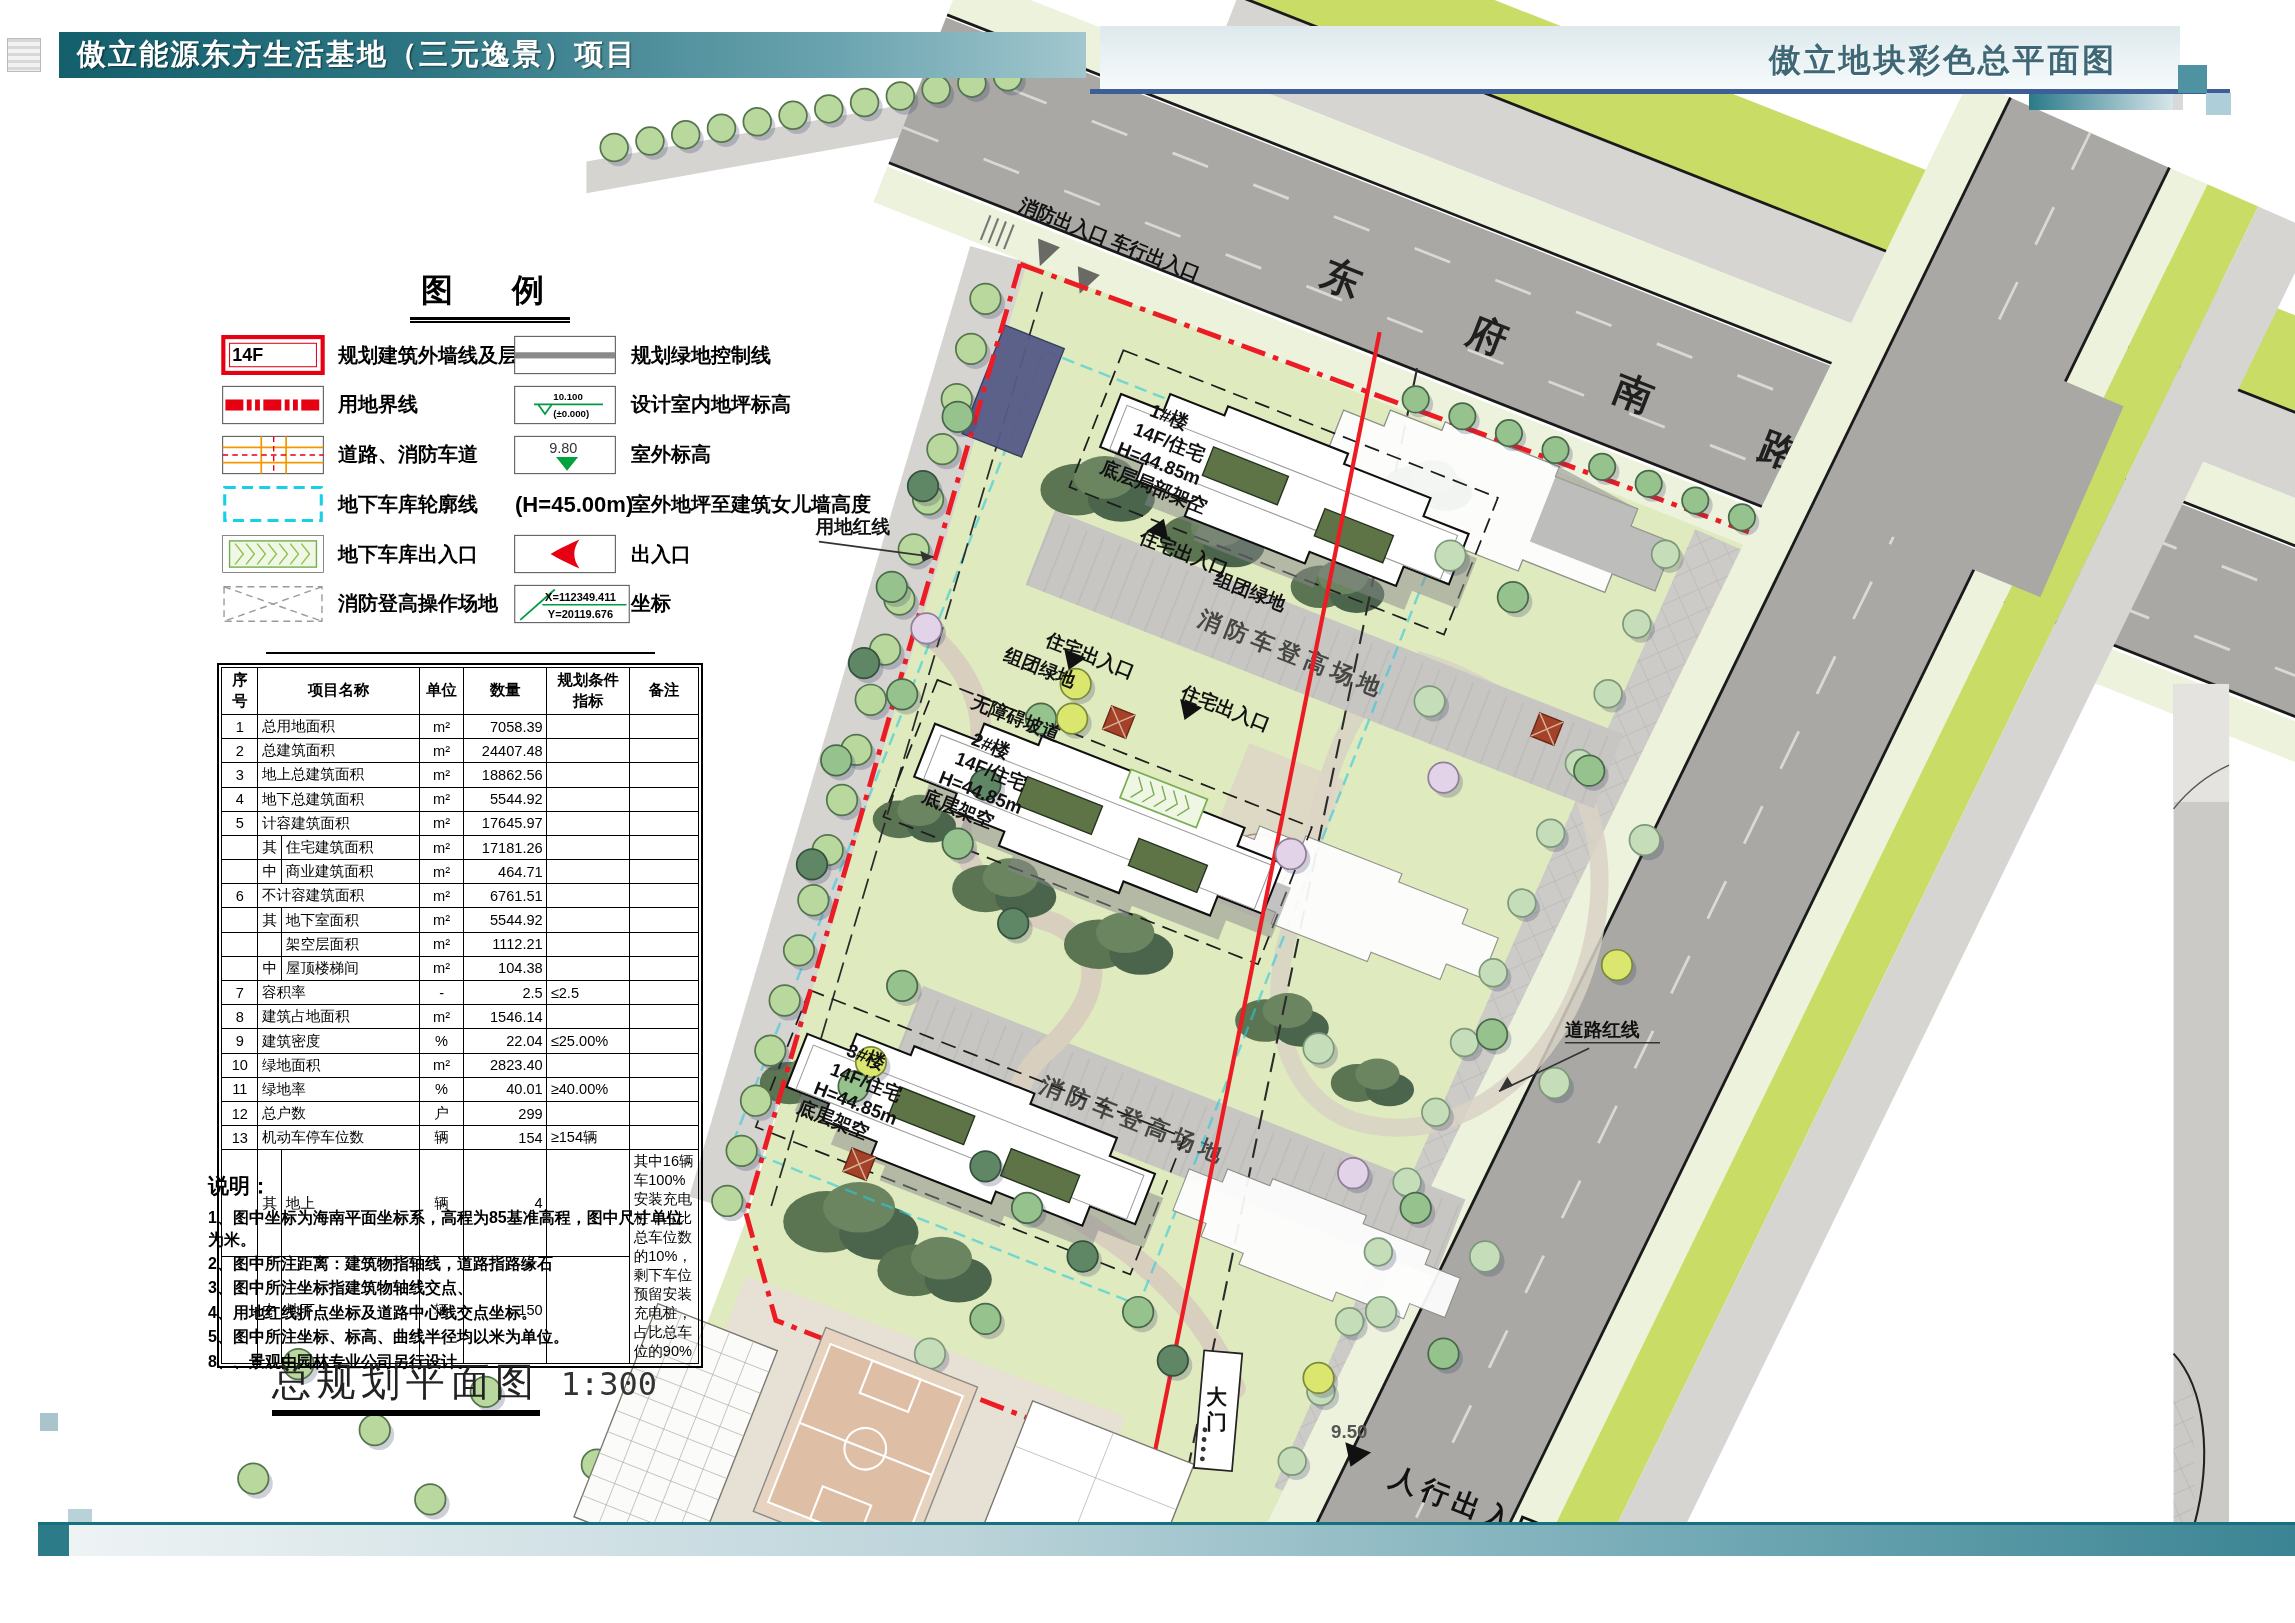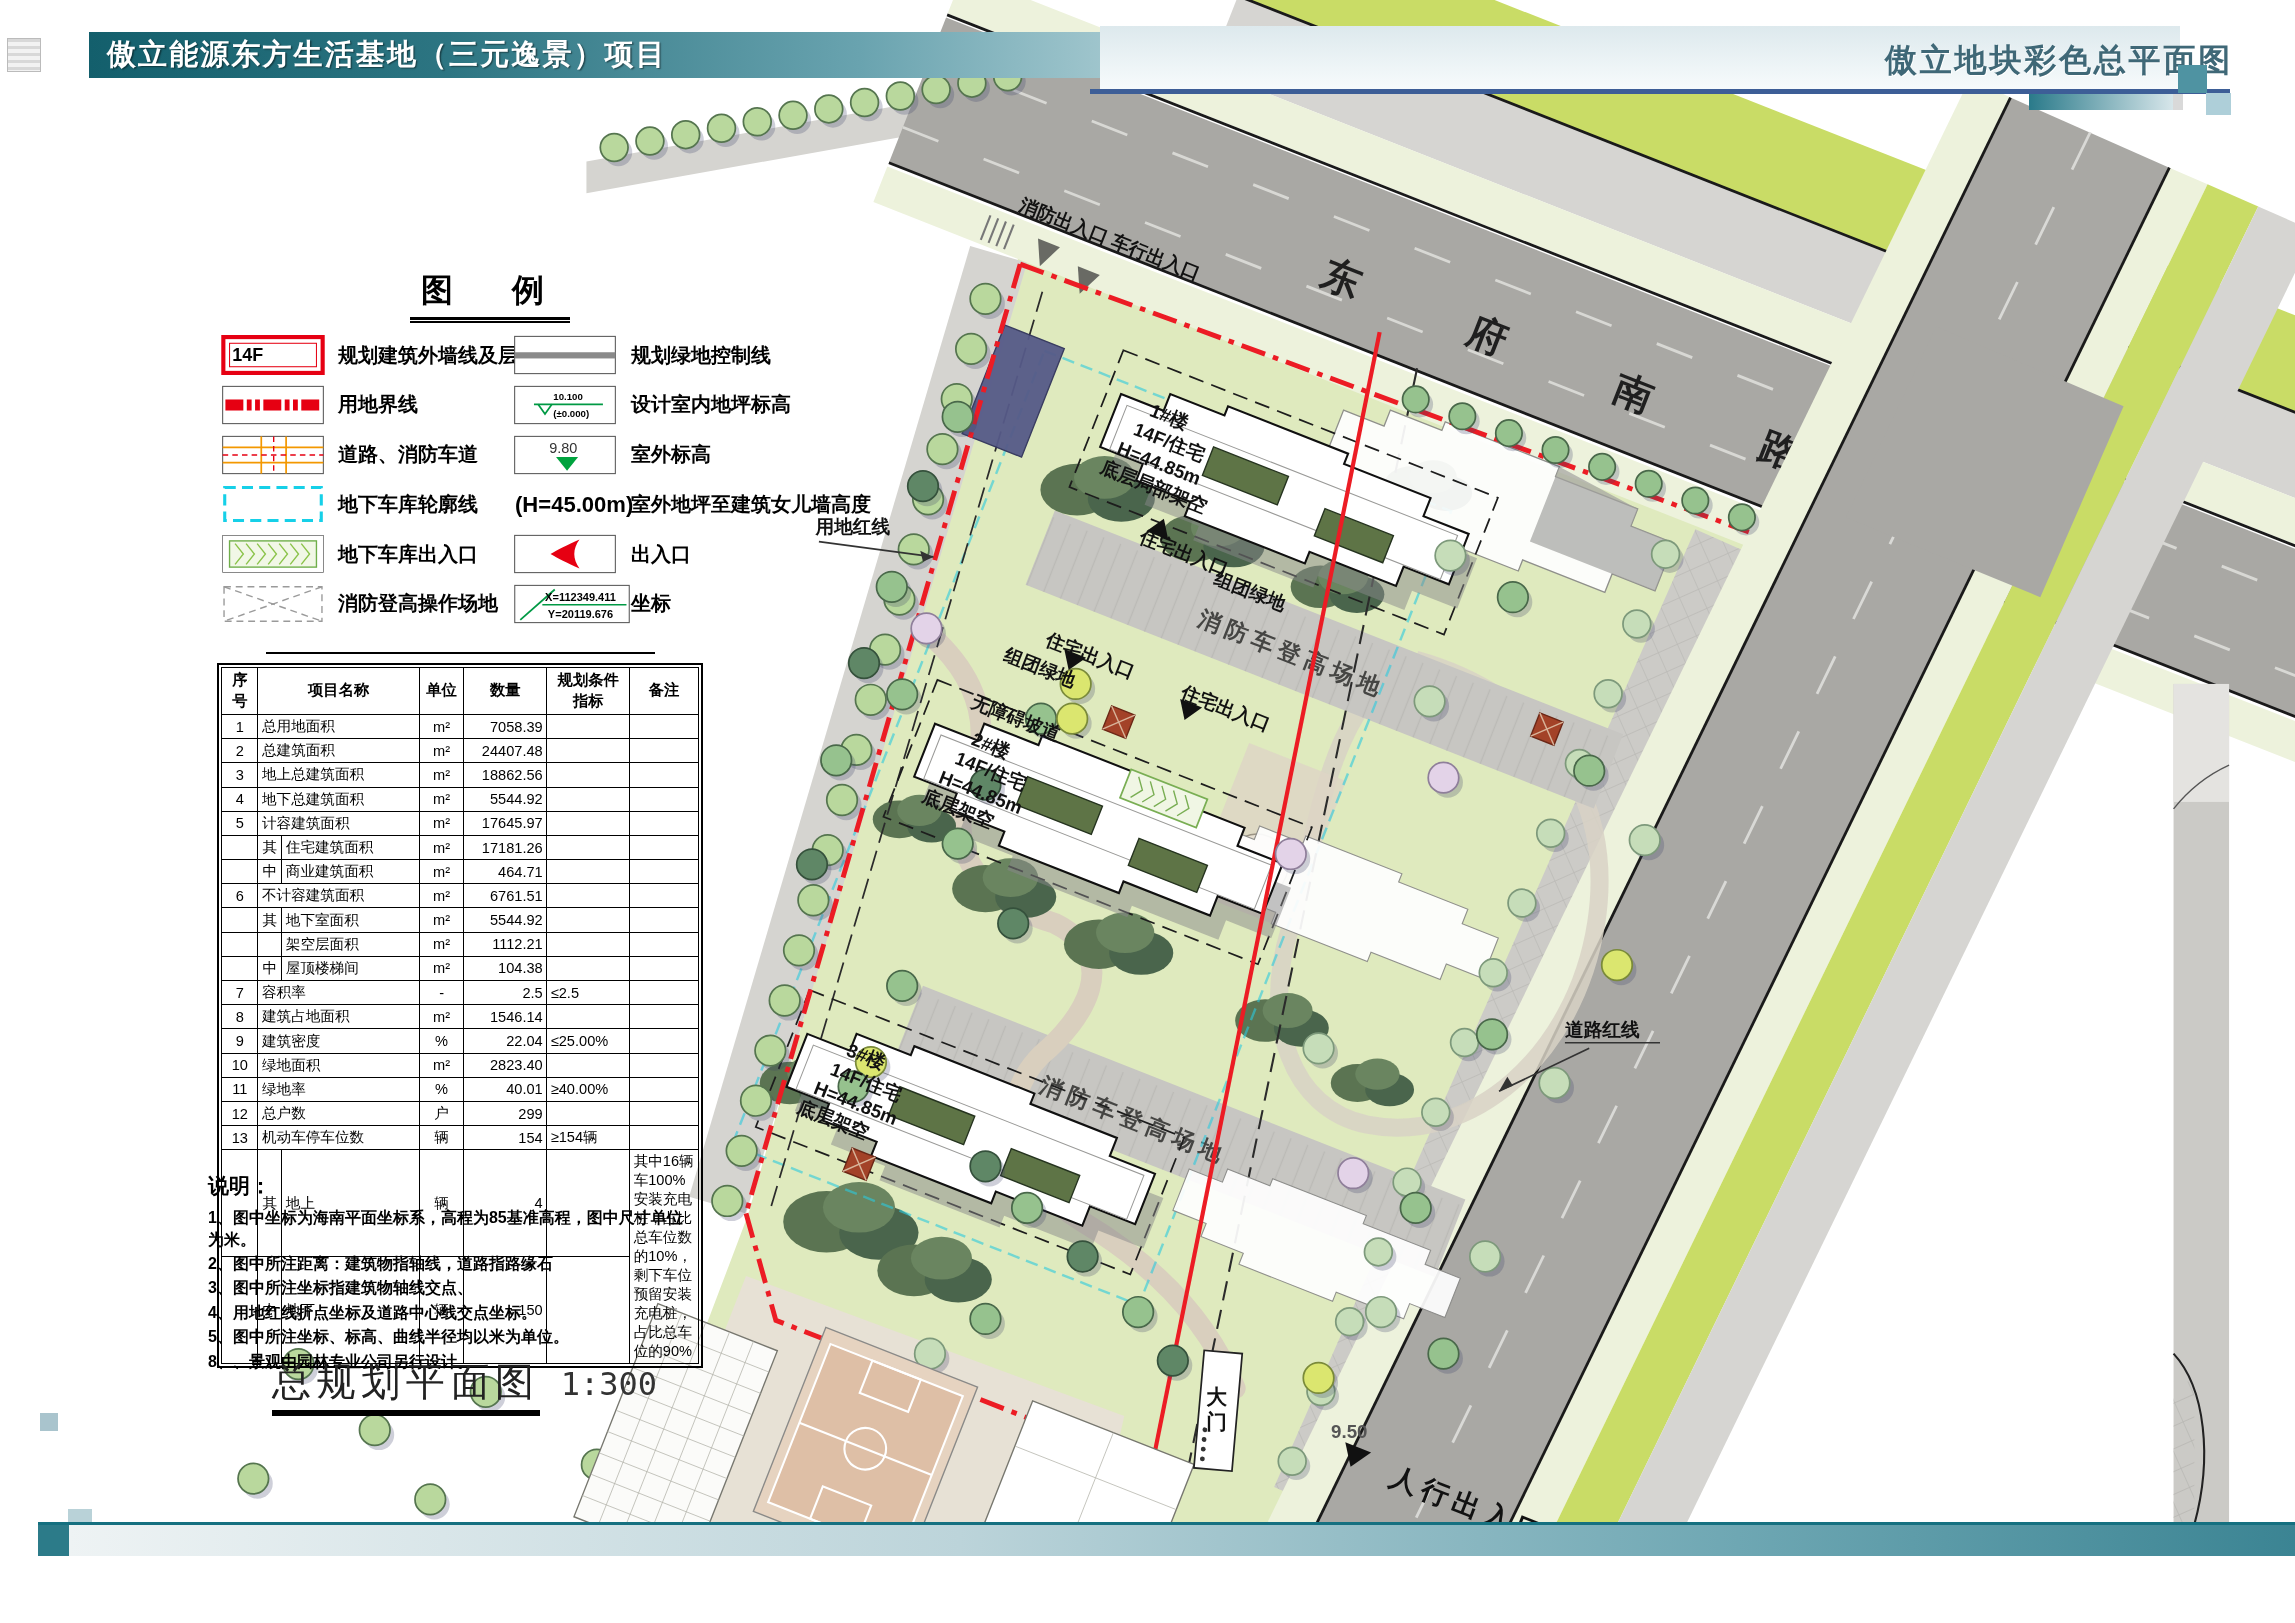--- a/index.html
+++ b/index.html
@@ -6,26 +6,26 @@
   body{width:2295px;height:1624px;position:relative;font-family:"Liberation Sans","DejaVu Sans",sans-serif;overflow:hidden;}
   #page{position:absolute;inset:0;background:#fff;}
   #plan-svg{position:absolute;left:0;top:0;width:2295px;height:1624px;}
   #plan-svg text{font-family:"Liberation Sans","DejaVu Sans",sans-serif;}
 
   
   .hdr-stripe-sq{position:absolute;left:7px;top:38px;width:32px;height:32px;
      background:repeating-linear-gradient(180deg,#d8d8d8 0 3.5px,#f2f2f2 3.5px 7px);border:0.7px solid #bbb;}
   .hdr-bar{position:absolute;left:59px;top:32px;width:1027px;height:46px;
      background:linear-gradient(90deg,#135f6c,#2d7582 35%,#69a3af 75%,#a2c7ce);
-     display:flex;align-items:center;margin-left:30px;}
+     display:flex;align-items:center;}
   .hdr-title{color:#fff;font-size:29px;font-weight:bold;letter-spacing:2.1px;padding-left:18px;
      text-shadow:1.4px 1.4px 1.4px rgba(0,0,0,.45);white-space:nowrap;}
   .hdr-right-bg{position:absolute;left:1100px;top:26px;width:1080px;height:64px;
      background:linear-gradient(180deg,#dde9ed,#f7fbfc);}
-  .hdr-right-title{position:absolute;left:1240px;top:39px;width:993px;text-align:right;
+  .hdr-right-title{position:absolute;left:1124px;top:39px;width:993px;text-align:right;
      font-size:32px;font-weight:bold;color:#3f6877;letter-spacing:2.8px;text-shadow:0.7px 0.7px 0 #fff;white-space:nowrap;}
   .hdr-blue-line{position:absolute;left:1090px;top:89px;width:1140px;height:4.9px;background:#3d5e97;}
   .hdr-teal-sq{position:absolute;left:2178px;top:65px;width:29px;height:28px;background:#4f93a2;}
   .hdr-teal-bar{position:absolute;left:2029px;top:94px;width:144px;height:16px;
      background:linear-gradient(90deg,#2a7a8a,#d7e6ea);}
   .hdr-gray-sq{position:absolute;left:2173px;top:94px;width:9.7px;height:16px;background:#d9d9d9;}
   .hdr-lblue-sq{position:absolute;left:2206px;top:93px;width:25px;height:22px;background:#aecfd9;}
 
   
   .legend-panel{position:absolute;left:221px;top:269px;width:611px;}

